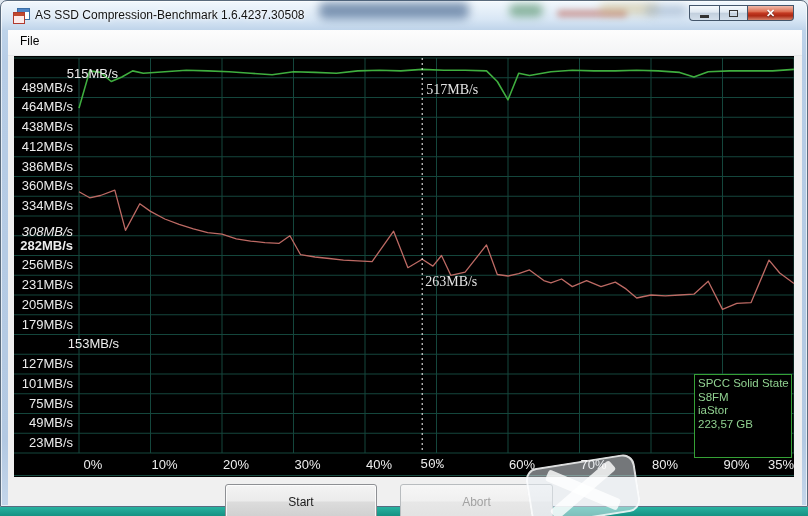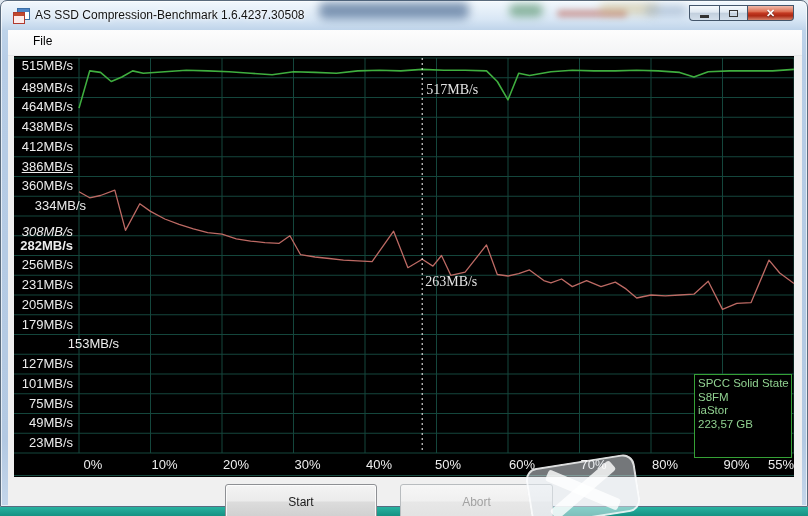--- a/index.html
+++ b/index.html
@@ -24,21 +24,21 @@
   .winbtn.min{width:30px;border-radius:0 0 0 4px;border-right:none;background:linear-gradient(#f7fafc,#dfe8f1 45%,#c2cfdd 50%,#d3dfeb);}
   .winbtn.max{width:29px;background:linear-gradient(#f7fafc,#dfe8f1 45%,#c2cfdd 50%,#d3dfeb);}
   .winbtn.close{width:46px;border-radius:0 0 4px 0;border-left:none;
     background:linear-gradient(#f0b8a8 0,#dd6f52 40%,#c43a22 50%,#ad2914 70%,#d4836b 100%);}
   .glyph-min{width:9px;height:3px;background:#333;margin-top:6px;}
   .glyph-max{width:9px;height:7px;border:1px solid #333;box-sizing:border-box;background:transparent;}
   .glyph-close{color:#fff;font-size:11px;font-weight:bold;text-shadow:0 1px 1px rgba(0,0,0,.5);line-height:1;}
   
   .client{position:absolute;left:7px;top:29px;width:794px;height:475px;background:#f0f0f0;}
   .menubar{position:absolute;left:7px;top:29px;width:794px;height:25px;background:linear-gradient(#fdfdfd,#f3f4f5);border-bottom:1px solid #e6e8ea;}
-  .menu-item{display:inline-block;padding:4px 25px;font-size:12px;color:#000;}
+  .menu-item{display:inline-block;padding:4px 12px;font-size:12px;color:#000;}
   
   .chart{position:absolute;left:14px;top:56px;width:780px;height:421px;background:#000;}
   .chart svg{position:absolute;left:0;top:0;}
   .ylabel{position:absolute;left:0;width:59px;text-align:right;font-size:13px;color:#ededed;white-space:nowrap;}
   .xlabel{position:absolute;top:401px;transform:translateX(-50%);font-size:13px;color:#ededed;white-space:nowrap;}
   .legend{position:absolute;left:680px;top:318px;width:98px;height:84px;box-sizing:border-box;background:#000;
     border:1px solid #35a035;color:#90d190;font-size:11.5px;line-height:13.5px;padding:2px 0 0 3px;overflow:hidden;}
   .legend .dev{white-space:nowrap;}
   .legend .entry{display:flex;align-items:center;margin-top:3px;}
   .legend .swatch{width:26px;height:0;border-top:2px solid;margin:0 12px 0 3px;}
@@ -135,53 +135,53 @@
         <line x1="637" y1="2" x2="637" y2="397" stroke="#14463c" stroke-width="1"></line>
         <line x1="708.5" y1="2" x2="708.5" y2="397" stroke="#14463c" stroke-width="1"></line>
         <line x1="780" y1="2" x2="780" y2="397" stroke="#14463c" stroke-width="1"></line>
         <polyline points="65.0,52.1 75.7,14.9 86.5,16.4 97.2,25.5 107.9,21.0 118.6,14.9 129.3,17.2 150.8,15.7 172.3,14.2 193.7,14.9 215.1,15.7 236.6,17.2 258.1,18.7 279.5,15.7 301.0,16.4 322.4,17.2 343.9,14.9 365.3,14.2 386.8,14.9 408.2,13.4 429.7,14.2 451.1,14.2 472.5,14.9 483.3,25.5 494.0,43.8 504.7,17.2 515.5,19.5 536.9,15.7 558.3,14.2 579.8,14.9 601.3,14.9 622.7,14.2 644.2,14.9 665.6,16.4 679.9,21.0 694.2,15.7 715.6,14.9 737.1,14.9 758.6,14.9 780.0,13.4" fill="none" stroke="#3fae3f" stroke-width="1.6" stroke-linejoin="round"></polyline>
         <polyline points="65.0,135.7 75.7,141.8 86.5,139.5 100.8,134.2 111.5,174.4 125.8,147.8 136.5,155.4 150.8,163.0 165.1,168.4 179.4,172.9 193.7,176.7 208.0,178.2 222.3,182.8 236.6,185.1 250.9,186.6 265.2,187.3 275.9,179.8 286.6,198.7 301.0,201.0 315.3,202.5 329.5,204.1 343.9,204.8 358.1,205.6 379.6,175.2 393.9,211.7 408.2,203.3 418.9,210.1 427.5,199.5 436.8,219.3 451.1,216.2 472.5,188.9 483.3,218.5 494.0,220.0 504.7,217.7 515.5,213.9 529.8,224.6 536.9,226.8 547.6,223.0 558.3,230.6 572.6,224.6 587.0,230.6 601.3,226.1 612.0,232.9 622.7,242.0 637.0,239.0 651.3,239.8 665.6,239.0 679.9,238.2 694.2,225.3 708.5,253.4 722.8,247.4 737.1,246.6 755.0,204.1 765.7,217.0 780.0,227.6" fill="none" stroke="#bd6a64" stroke-width="1.3" stroke-linejoin="round"></polyline>
         <line x1="408.2" y1="2" x2="408.2" y2="397" stroke="#ffffff" stroke-width="1" stroke-dasharray="2,3"></line>
         <text x="412.2" y="38" fill="#e2e2e2" font-size="14" font-family="&quot;Liberation Serif&quot;,serif">517MB/s</text>
         <text x="411.2" y="230" fill="#e2e2e2" font-size="14" font-family="&quot;Liberation Serif&quot;,serif">263MB/s</text>
       </svg>
     <div id="ylabels">
-        <div class="ylabel" style="top: 2px;">515MB/s</div>
+        <div class="ylabel" style="top: 10px; margin-left: 45px;">515MB/s</div>
         <div class="ylabel" style="top: 23.625px;">489MB/s</div>
         <div class="ylabel" style="top: 43.375px;">464MB/s</div>
         <div class="ylabel" style="top: 63.125px;">438MB/s</div>
         <div class="ylabel" style="top: 82.875px;">412MB/s</div>
-        <div class="ylabel" style="top: 102.625px; text-decoration: underline;">386MB/s</div>
+        <div class="ylabel" style="top: 102.625px;">386MB/s</div>
         <div class="ylabel" style="top: 122.375px;">360MB/s</div>
-        <div class="ylabel" style="top: 142.125px; padding-left: 13px;">334MB/s</div>
+        <div class="ylabel" style="top: 142.125px;">334MB/s</div>
         <div class="ylabel" style="top: 168px; font-style: italic;">308MB/s</div>
         <div class="ylabel" style="top: 181.625px; font-weight: bold;">282MB/s</div>
         <div class="ylabel" style="top: 201.375px;">256MB/s</div>
         <div class="ylabel" style="top: 221.125px;">231MB/s</div>
         <div class="ylabel" style="top: 240.875px;">205MB/s</div>
         <div class="ylabel" style="top: 260.625px; text-align: right;">179MB/s</div>
         <div class="ylabel" style="top: 280.375px; padding-left: 46px;">153MB/s</div>
         <div class="ylabel" style="top: 300.125px;">127MB/s</div>
         <div class="ylabel" style="top: 319.875px;">101MB/s</div>
         <div class="ylabel" style="top: 339.625px;">75MB/s</div>
         <div class="ylabel" style="top: 359.375px;">49MB/s</div>
         <div class="ylabel" style="top: 379.125px;">23MB/s</div>
       </div>
     <div id="xlabels">
         <div class="xlabel" style="left: 79px;">0%</div>
         <div class="xlabel" style="left: 150.5px;">10%</div>
         <div class="xlabel" style="left: 222px;">20%</div>
         <div class="xlabel" style="left: 293.5px;">30%</div>
         <div class="xlabel" style="left: 365px;">40%</div>
-        <div class="xlabel" style="left: 434px;">50%</div>
+        <div class="xlabel" style="left: 418px; font-family: Liberation Mono, monospace;">50%</div>
         <div class="xlabel" style="left: 508px;">60%</div>
         <div class="xlabel" style="left: 579.5px;">70%</div>
         <div class="xlabel" style="left: 651px;">80%</div>
         <div class="xlabel" style="left: 722.5px;">90%</div>
-        <div class="xlabel" style="left: 767px;">55%</div>
+        <div class="xlabel" style="left: 767px;">35%</div>
       </div>
 
     <div class="legend">
       <div id="legend-devices">
           <div class="dev">SPCC Solid State D</div>
           <div class="dev">S8FM</div>
           <div class="dev">iaStor</div>
           <div class="dev">223,57 GB</div>
         </div>
     </div>

